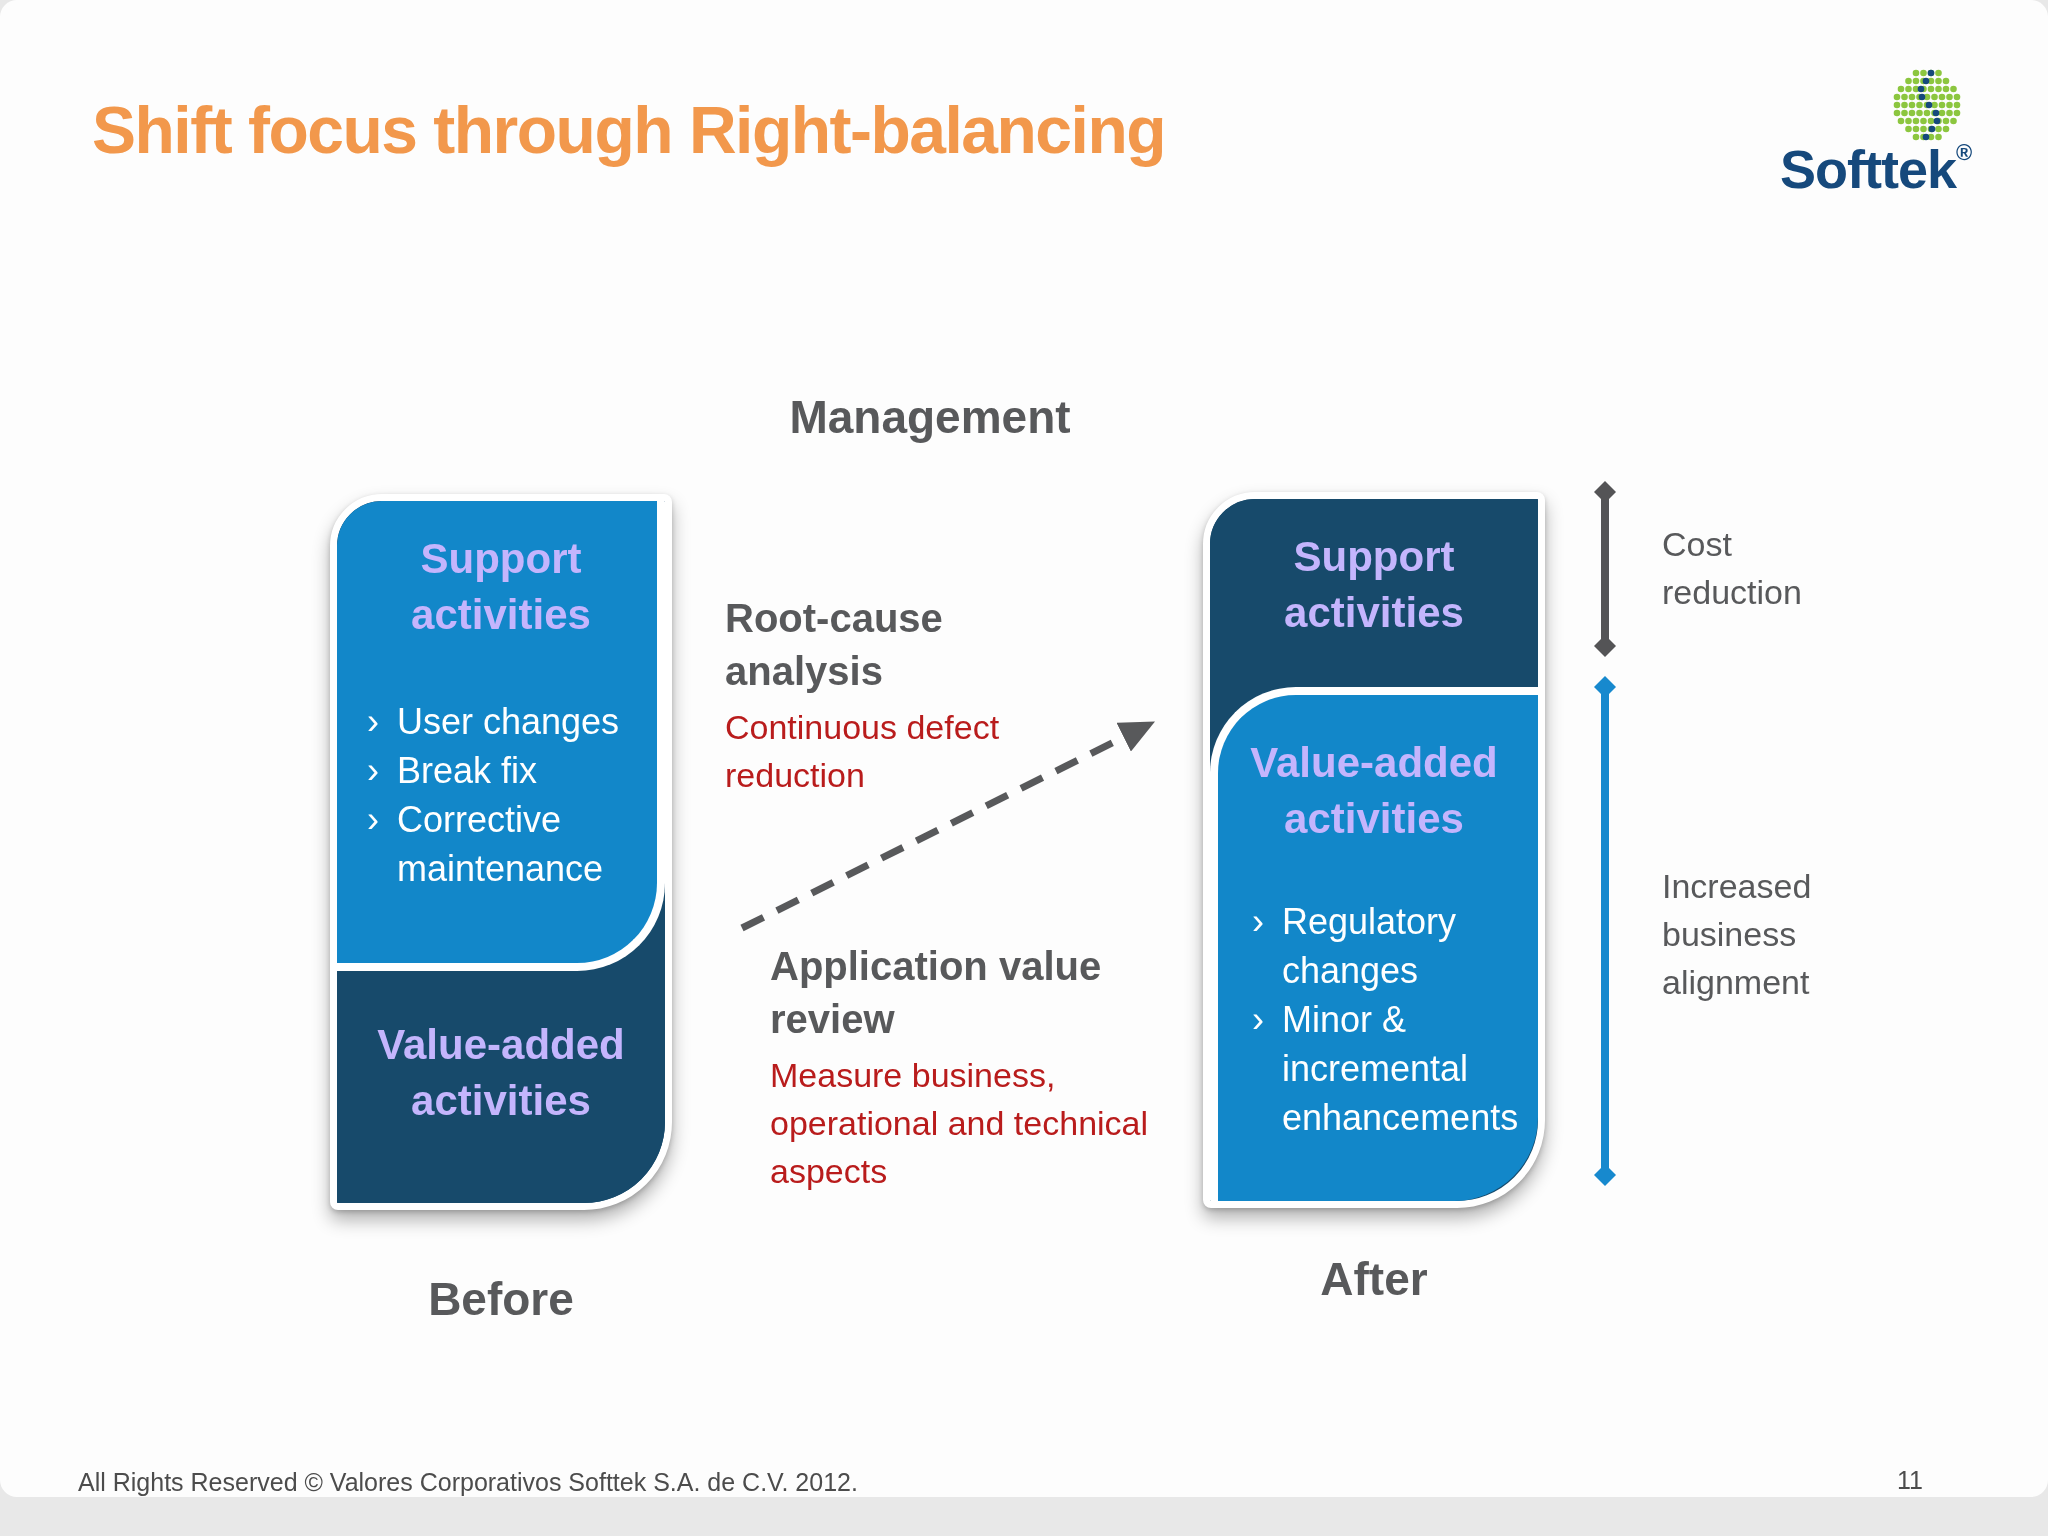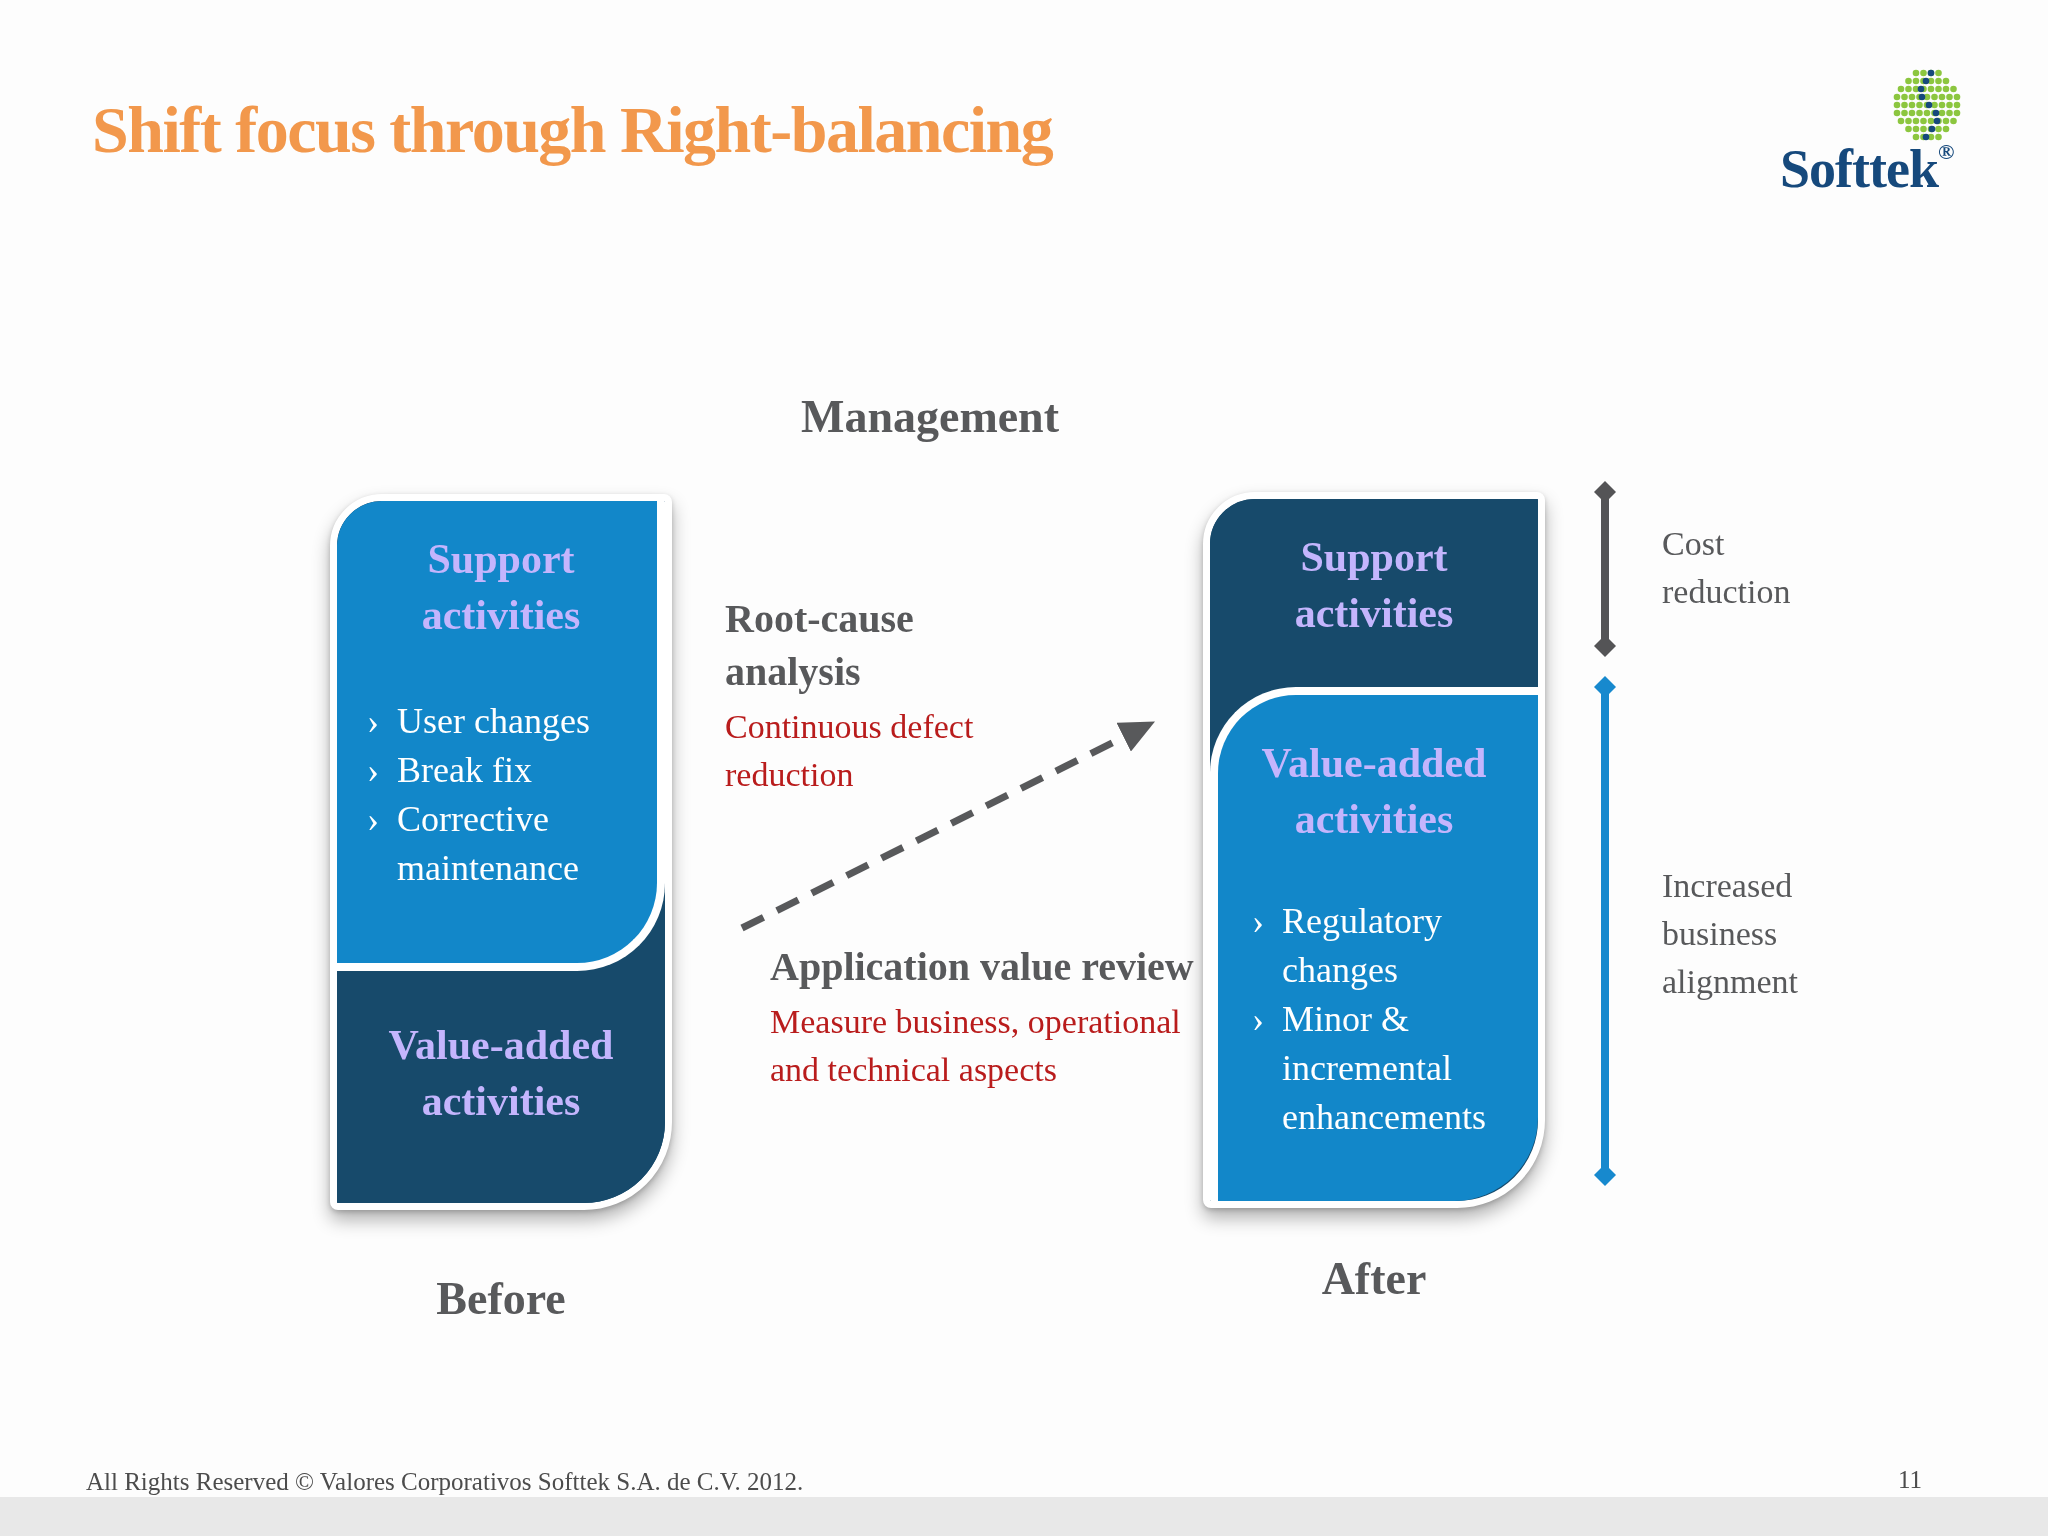--- a/index.html
+++ b/index.html
@@ -1,21 +1,22 @@
 <!DOCTYPE html>
 <html><head>
 <meta charset="utf-8">
 <style>
   * { margin:0; padding:0; box-sizing:border-box; }
   html,body { background:#e8e8e8; }
   #slide {
     position:relative; width:2048px; height:1497px;
     background:#fdfdfd; overflow:hidden;
-    font-family:Liberation Serif, serif;
+    font-family:Liberation Sans, sans-serif;
     color:#58595B;
+    border-radius:17px;
   }
 
   
   .slide-title {
     position:absolute; left:92px; top:92px; width:1400px;
     font-size:66px; font-weight:bold; letter-spacing:-1.5px;
     color:#F2984C; white-space:nowrap;
   }
   .logo { position:absolute; left:1780px; top:40px; width:240px; height:170px; }
   .logo-dots { position:absolute; left:112px; top:28px; }
@@ -88,21 +89,21 @@
 
   .dashed-arrow-svg { position:absolute; left:722px; top:696px; z-index:1; }
 
   
   .measure-svg { position:absolute; left:1588px; top:478px; }
   .measure-label { position:absolute; font-size:34px; line-height:48px; color:#58595B; }
   .label-cost { left:1662px; top:520px; width:180px; }
   .label-alignment { left:1662px; top:862px; width:210px; }
 
   
-  .footer-text { position:absolute; left:78px; top:1468px; font-size:25px; color:#4c4c4c;margin-left:8px; }
+  .footer-text { position:absolute; left:78px; top:1468px; font-size:25px; color:#4c4c4c; }
   .page-number { position:absolute; left:1880px; top:1466px; width:60px; text-align:center;
     font-size:25px; color:#4c4c4c; }
 </style>
 </head>
 <body>
 
 <div id="slide">
 
   <div class="slide-title">Shift focus through Right-balancing</div>
 

